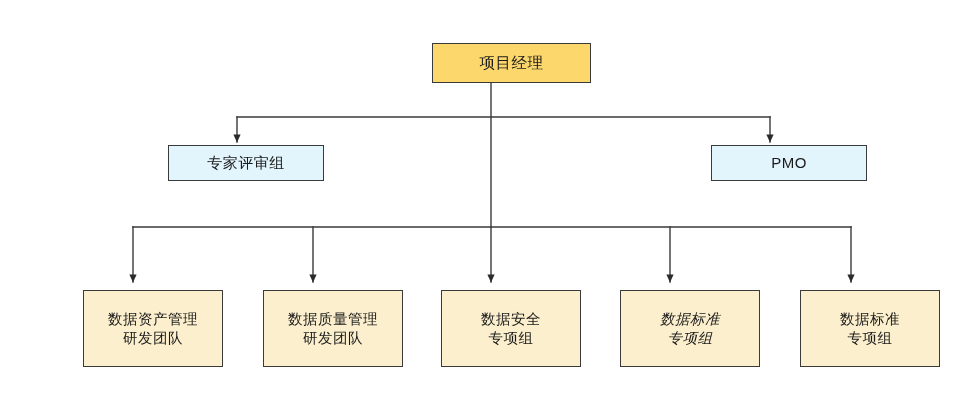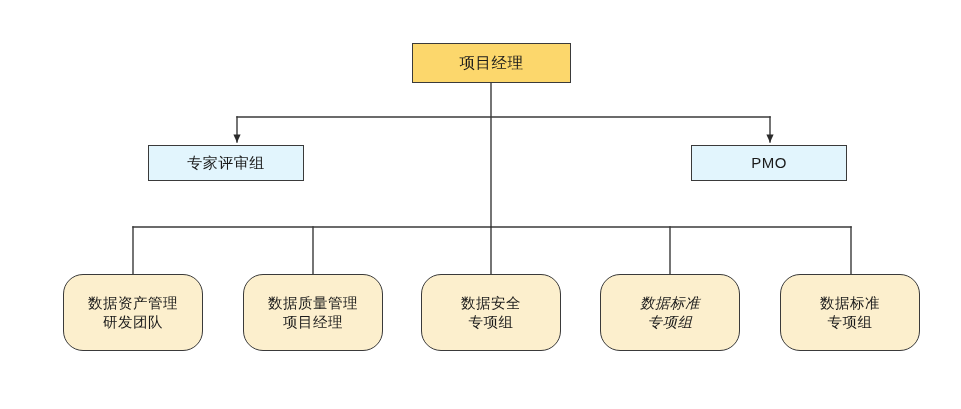--- a/index.html
+++ b/index.html
@@ -32,20 +32,21 @@
     box-sizing: border-box;
     border: 1.4px solid #3a3a3a;
     display: flex;
     align-items: center;
     justify-content: center;
     text-align: center;
     color: #1a1a1a;
     line-height: 1.28;
     letter-spacing: 0.5px;
     z-index: 2;
+    margin-left: 20px;
   }
   .node-label {
     display: block;
     white-space: pre-line;
   }
 
   
   .node-root {
     left: 412px;
     top: 43px;
@@ -61,26 +62,25 @@
     width: 156px;
     height: 36px;
     background: #e2f5fd;
     font-size: 15px;
   }
   .node-staff-left  { left: 148px; }
   .node-staff-right { left: 691px; }
 
   
   .node-team {
-    top: 274px;
+    top: 290px;
     width: 140px;
     height: 77px;
     background: #fcefcd;
     font-size: 14.5px;
-    border-radius: 20px;
   }
   .node-team-1 { left: 63px; }
   .node-team-2 { left: 243px; }
   .node-team-3 { left: 421px; }
   .node-team-4 { left: 600px; font-style: italic; }
   .node-team-5 { left: 780px; }
 </style>
 </head>
 <body>
 
@@ -120,21 +120,21 @@
   <div class="node node-staff node-staff-right">
     <span class="node-label">PMO</span>
   </div>
 
   <div class="node node-team node-team-1">
     <span class="node-label">数据资产管理
 研发团队</span>
   </div>
   <div class="node node-team node-team-2">
     <span class="node-label">数据质量管理
-项目经理</span>
+研发团队</span>
   </div>
   <div class="node node-team node-team-3">
     <span class="node-label">数据安全
 专项组</span>
   </div>
   <div class="node node-team node-team-4">
     <span class="node-label">数据标准
 专项组</span>
   </div>
   <div class="node node-team node-team-5">

